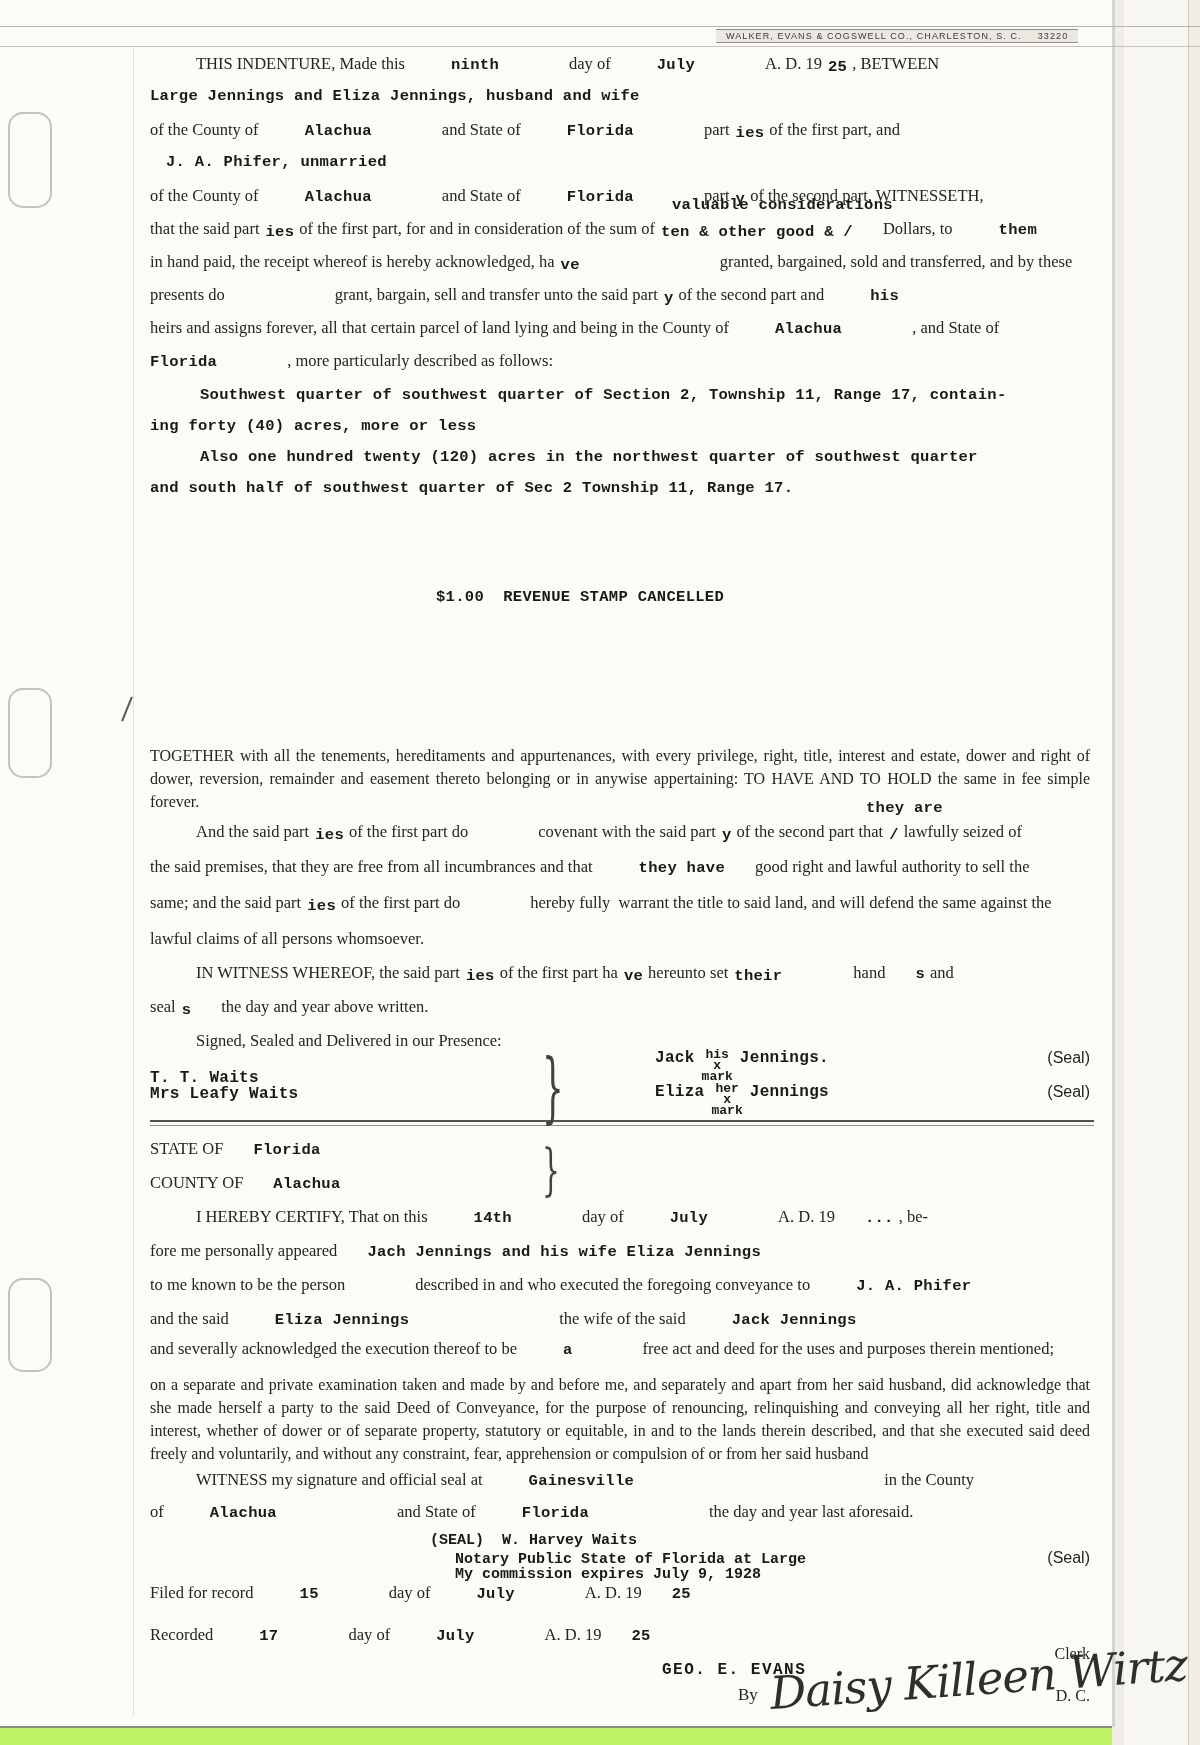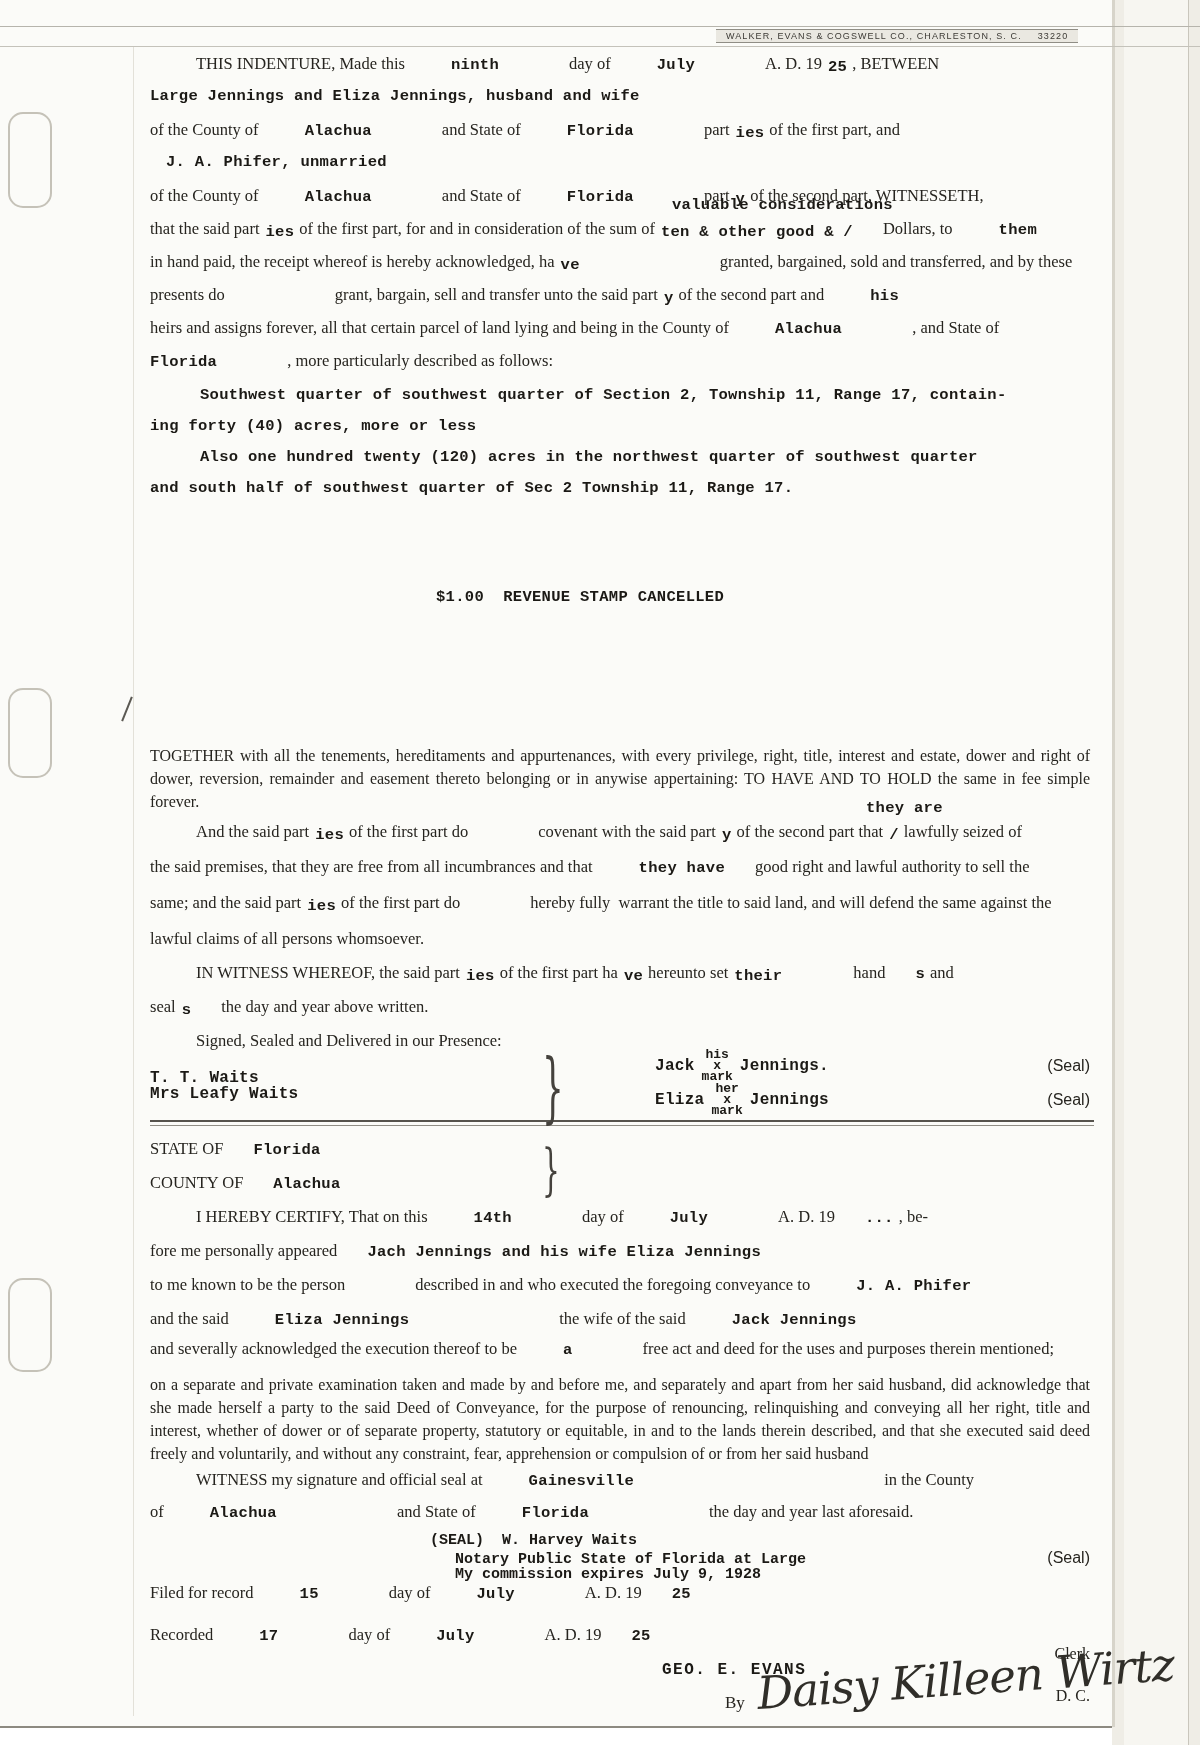--- a/index.html
+++ b/index.html
@@ -1,16 +1,16 @@
 <!DOCTYPE html>
 <html><head>
 <meta charset="utf-8">
 <style>
   body{margin:0;background:#e9e7e1}
-  .scan{position:relative;width:1200px;height:1745px;background:#ffffff;overflow:hidden;
+  .scan{position:relative;width:1200px;height:1745px;background:#bef264;overflow:hidden;
         font-family:"Liberation Serif",serif;color:#26241f}
   .sheet{position:absolute;left:0;top:0;width:1112px;height:1727px;background:#fbfbf8}
   .right-strip{position:absolute;left:1112px;top:0;width:88px;height:1745px;background:#efede6}
   .right-sheet{position:absolute;left:1124px;top:0;width:64px;height:1745px;background:#f7f6f1;border-right:1px solid #c9c6bc}
   .edge-line-right{position:absolute;left:1112px;top:0;width:3px;height:1727px;background:#d7d4ca}
   .bottom-edge{position:absolute;left:0;top:1726px;width:1112px;height:2px;background:#8d8a81}
   .left-rule{position:absolute;left:133px;top:46px;width:1px;height:1670px;background:#e3e1d9}
   .toprule1{position:absolute;top:26px;left:0;width:100%;height:1px;background:#b6b4ac}
   .toprule2{position:absolute;top:46px;left:0;width:100%;height:1px;background:#c4c2ba}
   .imprint{position:absolute;top:29px;left:716px;display:flex;align-items:center;gap:16px;
@@ -67,21 +67,21 @@
   #insert2{left:866px;top:799px}
 
   .typed{font-family:"Liberation Mono","DejaVu Sans Mono",monospace;font-weight:700;font-size:15.5px;
          letter-spacing:.3px;color:#1b1915;white-space:pre}
 
   .wit{position:relative;height:64px}
   .wname{position:absolute;left:0;font-size:16px}
   .w1{top:16px}.w2{top:32px}
   .brace{position:absolute;left:392px;top:-4px;font-family:"DejaVu Serif",serif;font-size:76px;
          color:#45423d;transform:scaleX(.45);transform-origin:left top;line-height:1;font-weight:400}
-  .sigrow{position:absolute;left:505px;right:0;display:flex;align-items:center;white-space:pre}
+  .sigrow{position:absolute;left:505px;right:0;display:flex;white-space:pre}
   .sr1{top:-4px}.sr2{top:30px}
   .xstack{display:inline-flex;flex-direction:column;align-items:center;margin:0 7px;
           font-family:"Liberation Mono","DejaVu Sans Mono",monospace;font-weight:700;font-size:13px;line-height:11px;color:#1b1915}
   .sigrow .nm{font-size:16px}
   .seal{margin-left:auto;font-family:Liberation Sans, sans-serif;font-size:16px;color:#26241f}
 
   .divider{margin-top:3px;height:3px;border-top:2px solid #56534d;border-bottom:1px solid #918e86;width:944px}
 
   .nhead{position:relative;margin-top:13px;height:68px}
   .nh-line{display:flex;align-items:baseline;height:34px;white-space:pre}
@@ -90,21 +90,21 @@
   .nbrace{position:absolute;left:392px;top:0;font-family:"DejaVu Serif",serif;font-size:56px;
           color:#45423d;transform:scaleX(.5);transform-origin:left top;line-height:1.1}
 
   .nstack .nsline{display:flex;align-items:baseline;height:17px;white-space:pre}
   .nstack .t{font-family:"Liberation Mono","DejaVu Sans Mono",monospace;font-weight:700;font-size:15px;color:#1b1915}
   .ns1{margin-left:280px}.ns2 .t{margin-left:305px}.ns3 .t{margin-left:305px}
 
   .clerk{position:relative;height:66px}
   .lbl-clerk{position:absolute;right:0;top:-14px;font-size:16px}
   .geo{position:absolute;left:512px;top:2px;letter-spacing:1.5px;font-size:16px}
-  .byrow{position:absolute;left:575px;top:8px;display:flex;align-items:center}
+  .byrow{position:absolute;left:588px;top:8px;display:flex;align-items:flex-start}
   .by{font-size:17px;margin-top:18px}
   .script{font-family:"DejaVu Serif",serif;font-style:italic;font-size:45px;letter-spacing:-1px;
           transform:rotate(-4deg);transform-origin:left bottom;margin-left:14px;color:#302e29;white-space:nowrap}
   .dc{position:absolute;right:0;top:28px;font-size:16px}
 </style>
 </head>
 <body>
 
 <div class="scan">
   <div class="sheet"></div>

